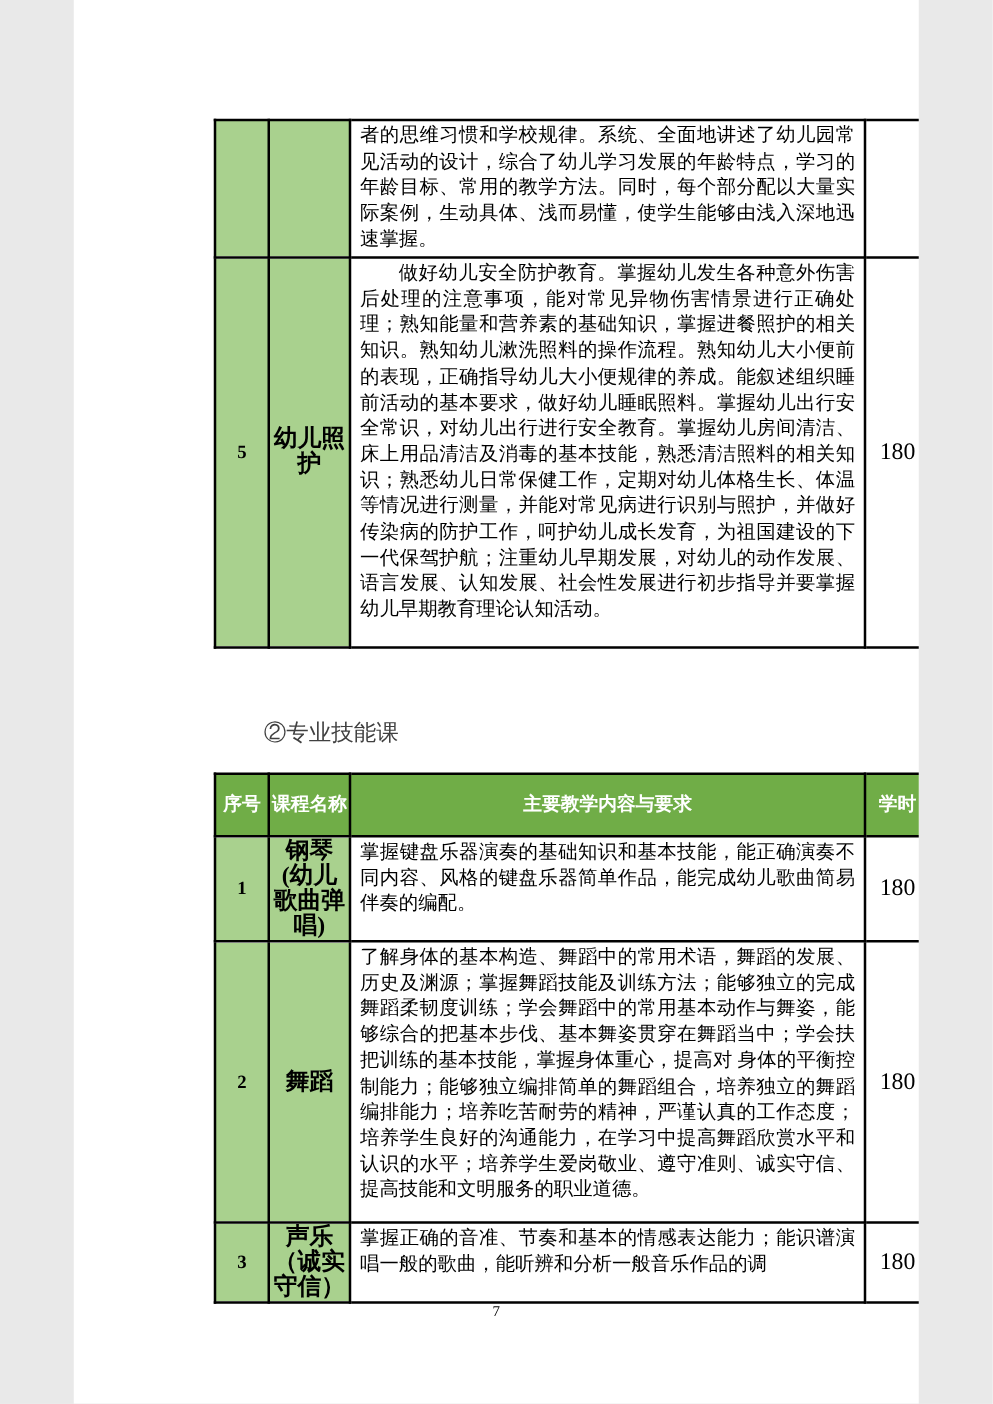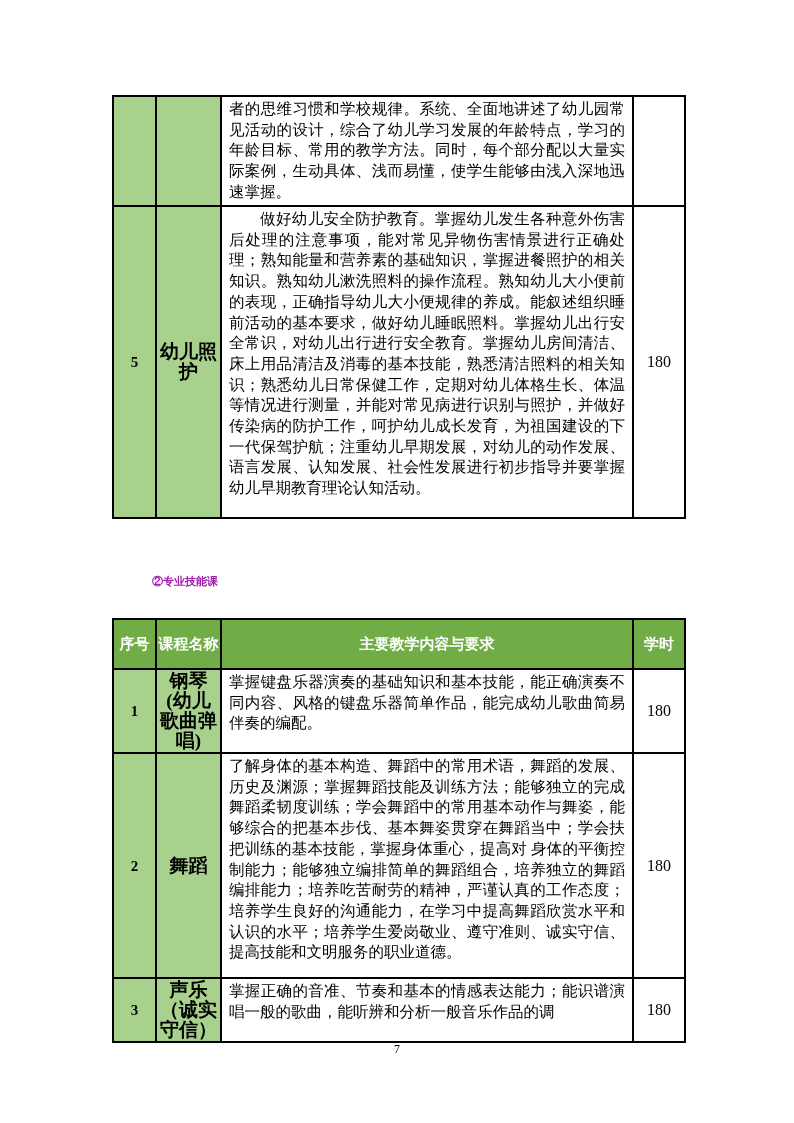--- a/index.html
+++ b/index.html
@@ -1,18 +1,18 @@
 <!DOCTYPE html>
 <html><head>
 <meta charset="utf-8">
 <style>
   html,body{margin:0;padding:0;background:#e9e9e9;}
   .page{
     position:relative;
-    width:794px;height:1123px;
+    width:676px;height:1123px;
     background:#ffffff;
     margin:0 auto;
     overflow:hidden;
     font-family:"Liberation Serif","DejaVu Serif",serif;
     color:#000;
   }
   table.doc-table{
     position:absolute;
     border-collapse:collapse;
     table-layout:fixed;
@@ -25,21 +25,21 @@
   }
   .col-seq{width:43px;}
   .col-course{width:65px;}
   .col-content{width:412px;}
   .col-hours{width:52px;}
 
   .cell-green{background:#A9D18E;}
   .cell-center{text-align:center;vertical-align:middle;}
   .seq-text{font-weight:bold;font-size:15px;}
   .course-text{font-weight:bold;font-size:19px;line-height:20px;padding:1px 2px;}
-  .hours-text{font-size:16px;}
+  .hours-text{font-size:19px;}
   .content-cell{vertical-align:top;}
   .content-inner{
     padding:2px 7px 2px 7px;
     font-size:15.5px;
     line-height:20.7px;
     text-align:justify;
     overflow:hidden;
   }
   .indent{text-indent:2em;border-radius:25px;}
 
@@ -50,23 +50,22 @@
     font-size:15px;
     line-height:19px;
     text-align:center;
     vertical-align:middle;
     padding:2px;
   }
 
   .section-heading{
     position:absolute;
     left:152px;top:574px;
-    font-size:11px;
-    color:#a21caf;
-    font-weight:bold;
+    font-size:18px;
+    color:#404040;
   }
   .page-number{
     position:absolute;
     left:0;right:0;top:1042px;
     text-align:center;
     font-size:12px;
   }
 </style>
 </head>
 <body>

